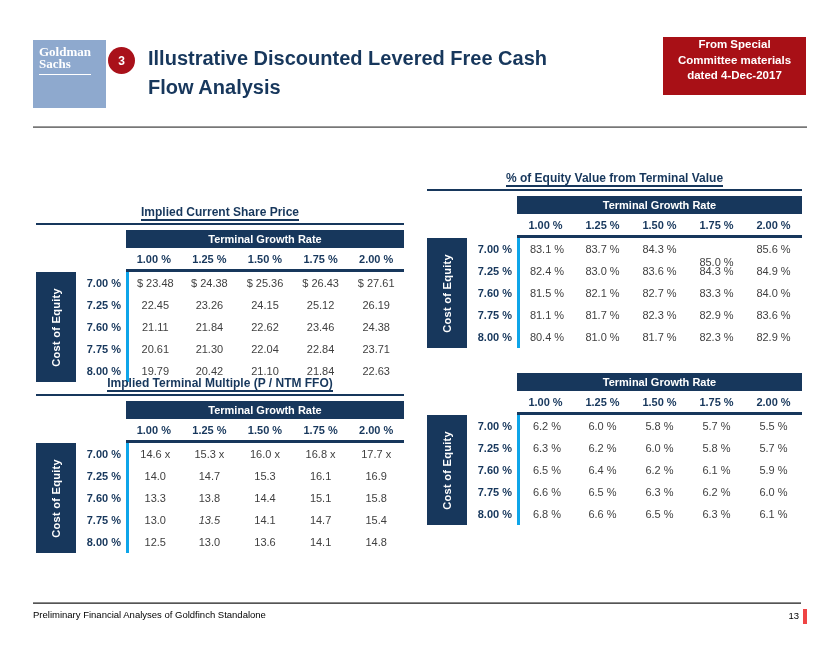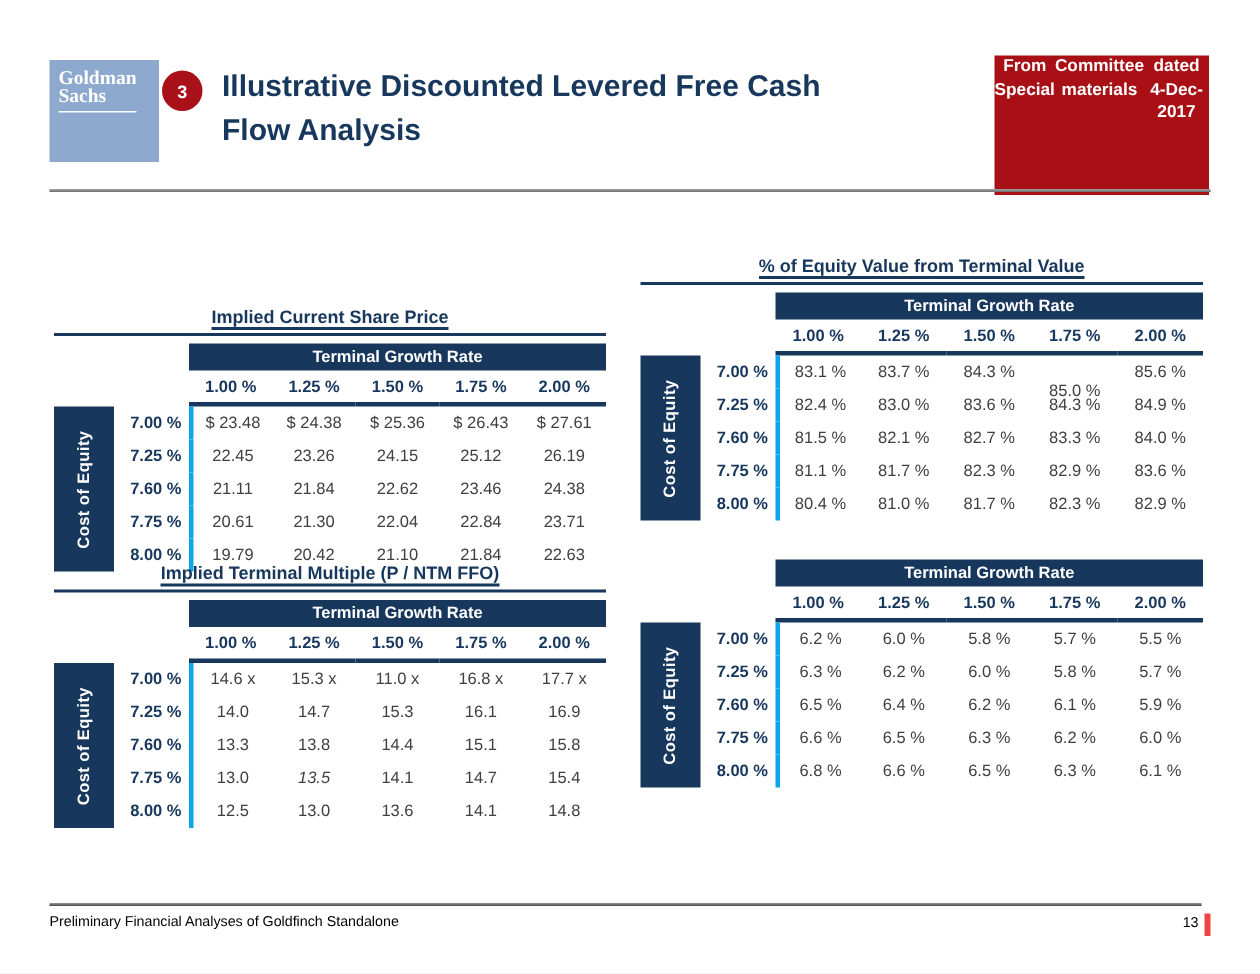--- a/index.html
+++ b/index.html
@@ -25,24 +25,24 @@
     position:absolute; left:108px; top:47px; width:27px; height:27px;
     border-radius:50%; background:#A9111A; color:#fff;
     font-weight:bold; font-size:12px;
     display:flex; align-items:center; justify-content:center;
   }
   .slide-title {
     position:absolute; left:148px; top:44px; width:500px;
     color:#17375C; font-weight:bold; font-size:20px; line-height:1.45;
   }
   .callout {
-    position:absolute; left:663px; top:37px; width:143px; height:93px;
+    position:absolute; left:663px; top:37px; width:143px; height:58px;
     background:#A81016; color:#ffffff; font-weight:bold; font-size:11.5px;
     text-align:center; line-height:1.35;
-    display:flex; 
+    display:flex; flex-direction:column; 
   }
   .hrule {
     position:absolute; left:33px; top:126px; width:774px; height:2px;
     background:#9b9b9b; border-bottom:1px solid #777;
   }
   
   .mtable { position:absolute; }
   .t0 { left:36px;  top:168px; width:368px;margin-top:34px; }
   .t1 { left:427px; top:168px; width:375px; }
   .t2 { left:36px;  top:373px; width:368px; }
@@ -231,21 +231,21 @@
           <div class="mx-chead" style="grid-column: 4;">1.25 %</div>
           <div class="mx-chead" style="grid-column: 5;">1.50 %</div>
           <div class="mx-chead" style="grid-column: 6;">1.75 %</div>
           <div class="mx-chead" style="grid-column: 7;">2.00 %</div>
           <div class="mx-coe">
             <span>Cost of Equity</span>
           </div>
           <div class="mx-rlabel" style="grid-row: 3;">7.00 %</div>
           <div class="mx-cell first" style="grid-area: 3 / 3;">14.6 x</div>
           <div class="mx-cell" style="grid-area: 3 / 4;">15.3 x</div>
-          <div class="mx-cell" style="grid-area: 3 / 5;">11.0 x</div>
+          <div class="mx-cell" style="grid-area: 3 / 5;">16.0 x</div>
           <div class="mx-cell" style="grid-area: 3 / 6;">16.8 x</div>
           <div class="mx-cell" style="grid-area: 3 / 7;">17.7 x</div>
           <div class="mx-rlabel" style="grid-row: 4;">7.25 %</div>
           <div class="mx-cell first" style="grid-area: 4 / 3;">14.0</div>
           <div class="mx-cell" style="grid-area: 4 / 4;">14.7</div>
           <div class="mx-cell" style="grid-area: 4 / 5;">15.3</div>
           <div class="mx-cell" style="grid-area: 4 / 6;">16.1</div>
           <div class="mx-cell" style="grid-area: 4 / 7;">16.9</div>
           <div class="mx-rlabel" style="grid-row: 5;">7.60 %</div>
           <div class="mx-cell first" style="grid-area: 5 / 3;">13.3</div>

